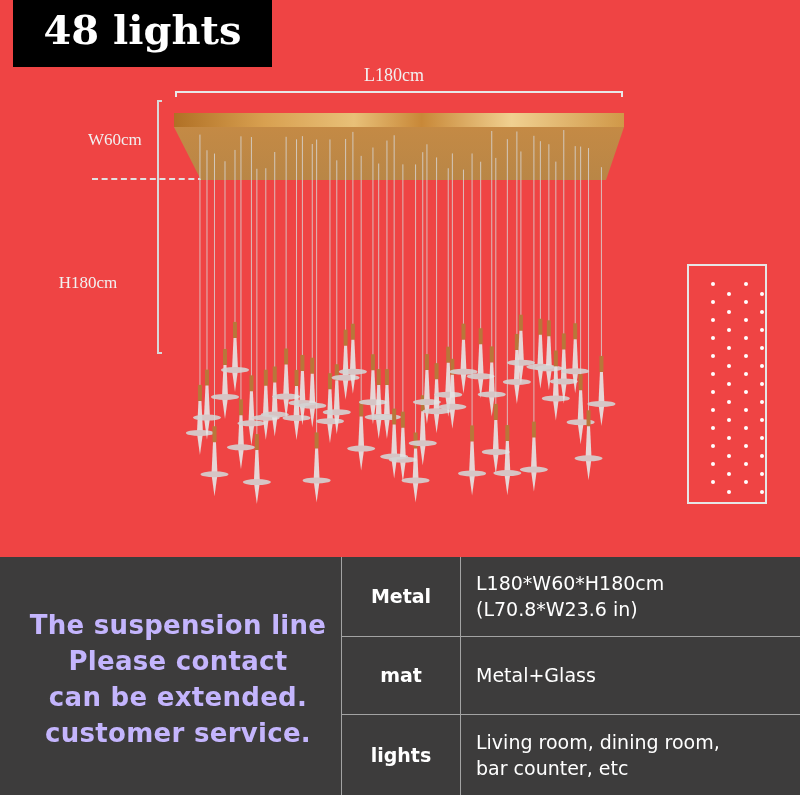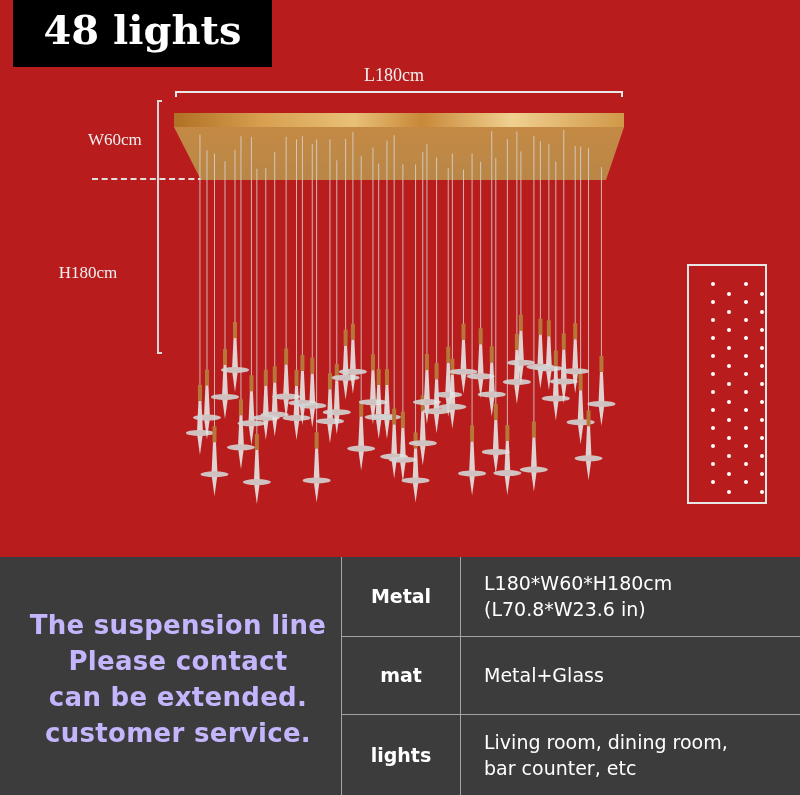--- a/index.html
+++ b/index.html
@@ -1,28 +1,28 @@
 <!DOCTYPE html>
 <html><head>
 <meta charset="utf-8">
 <style>
   * { box-sizing: border-box; margin: 0; padding: 0; }
   html, body { width: 800px; height: 795px; overflow: hidden; background: #666666; }
   body { position: relative; font-family: "DejaVu Sans", sans-serif; }
 
-  .top { position: absolute; left: 0; top: 0; width: 800px; height: 557px; background: #b91c1c; }
+  .top { position: absolute; left: 0; top: 0; width: 800px; height: 557px; background: #ef4444; }
 
   .badge { position: absolute; left: 13px; top: 0; width: 259px; height: 67px; background: #000; }
   .badge span { position: absolute; left: 0; top: 6px; width: 100%; text-align: center;
     font-family: "DejaVu Serif", serif; font-weight: bold; font-size: 40px; color: #fff; letter-spacing: 0px; }
 
   .dim-text { position: absolute; font-family: "Liberation Serif", serif; color: #f1f1f1; font-size: 17px; }
   .len-label { left: 364px; top: 65px; font-size: 18px; }
   .width-label { left: 88px; top: 130px; }
-  .height-label { left: 18px; top: 262px; text-align: center; line-height: 21px; width: 140px; }
+  .height-label { left: 18px; top: 272px; text-align: center; line-height: 21px; width: 140px; }
 
   .len-line { position: absolute; left: 175px; top: 91px; width: 448px; height: 2px; background: #e8e8e8; }
   .len-line:before, .len-line:after { content: ""; position: absolute; top: 0; width: 2px; height: 6px; background: #e8e8e8; }
   .len-line:before { left: 0; } .len-line:after { right: 0; }
 
   .h-bracket { position: absolute; left: 157px; top: 100px; width: 2px; height: 254px; background: #d8d8d8; }
   .h-bracket:before, .h-bracket:after { content: ""; position: absolute; left: 0; width: 5px; height: 2px; background: #d8d8d8; }
   .h-bracket:before { top: 0; } .h-bracket:after { bottom: 0; }
 
   .dash { position: absolute; left: 92px; top: 178px; width: 112px; height: 0; border-top: 2px dashed #e0e0e0; }
@@ -41,21 +41,21 @@
   .bottom { position: absolute; left: 0; top: 557px; width: 800px; height: 238px; background: #3d3c3c; }
   .note { position: absolute; left: 0; top: 50px; width: 356px; text-align: center;
     font-family: "DejaVu Sans", sans-serif; font-weight: bold; font-size: 26px; line-height: 36px; color: #c4b5fd; letter-spacing: 0.3px; }
 
   .spec-table { position: absolute; left: 341px; top: 0; width: 459px; height: 238px; border-collapse: collapse; }
   .spec-table td { border: 1px solid #a3a3a3; color: #fff; vertical-align: middle; }
   .spec-table tr:first-child td { border-top: none; }
   .spec-table tr:last-child td { border-bottom: none; }
   .spec-table td:last-child { border-right: none; }
   .spec-key { width: 119px; text-align: center; font-weight: bold; font-size: 19px; }
-  .spec-val { padding-left: 23px; font-size: 19px; line-height: 26px; }
+  .spec-val { padding-left: 15px; font-size: 19px; line-height: 26px; }
 </style>
 </head>
 <body>
 
 <div class="top">
   <div class="badge">
     <span>48 lights</span>
   </div>
 
   <div class="dim-text len-label">L180cm</div>

